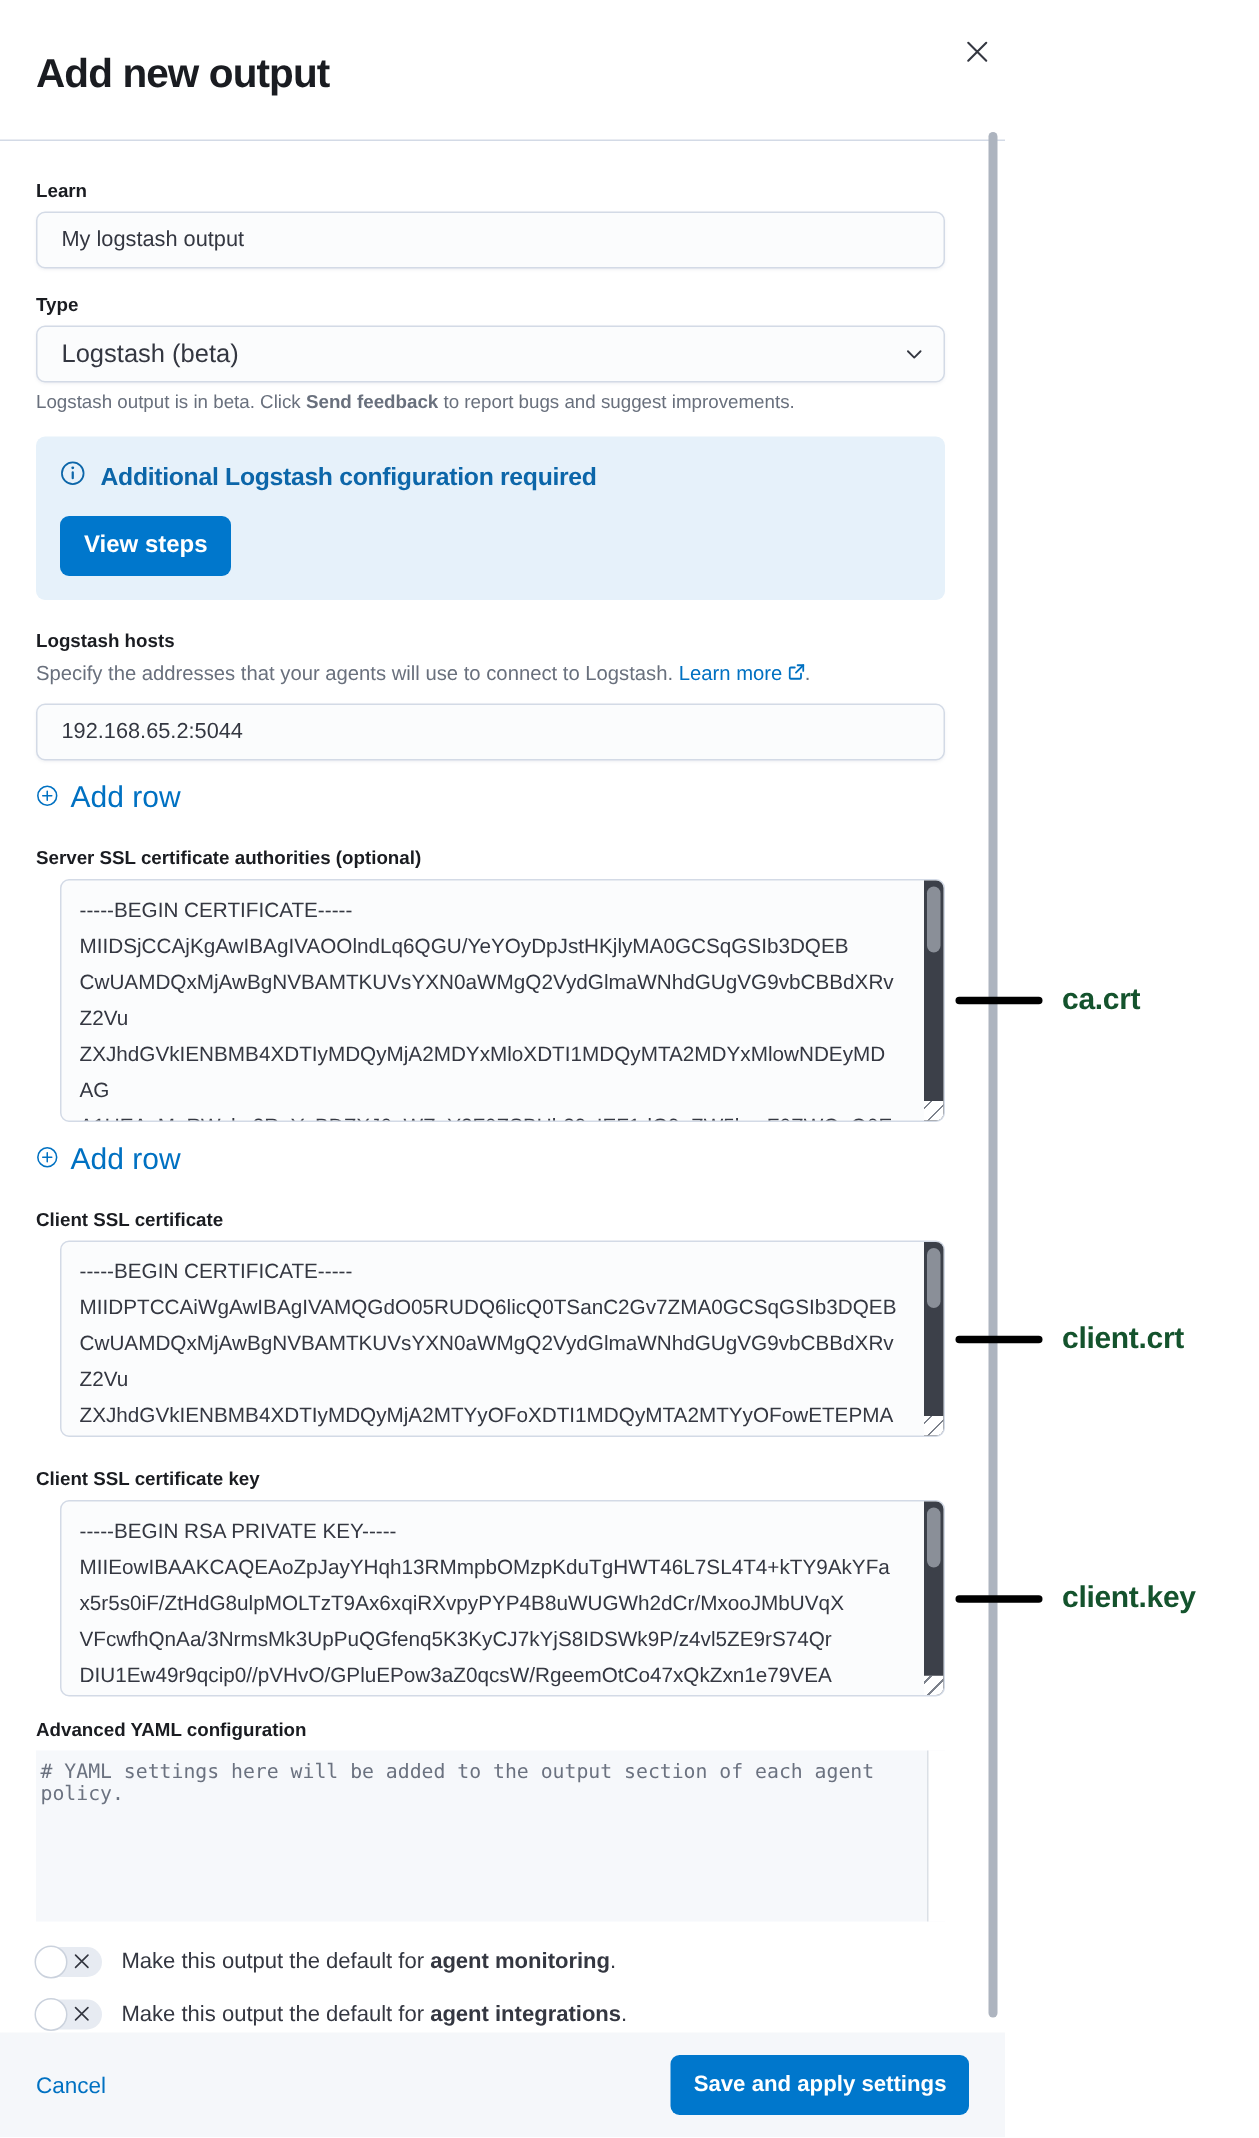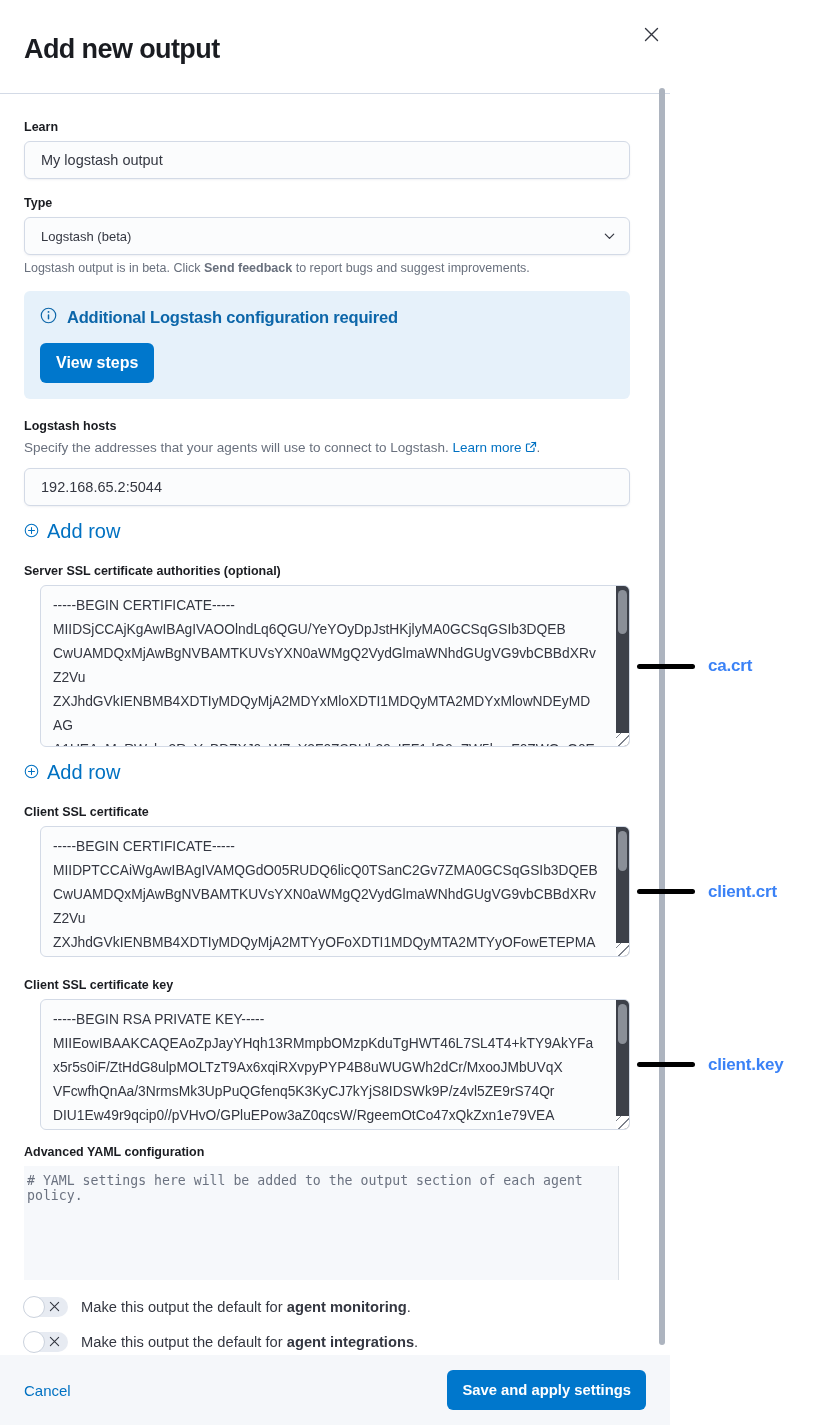--- a/index.html
+++ b/index.html
@@ -24,21 +24,21 @@
   .text-input {
     width:100%; height:38px; background:#fbfcfd; border:1px solid #d3dae6; border-radius:6px;
     padding:0 16px; font-size:14.5px; color:#343741; font-family:"Liberation Sans", sans-serif;
     box-shadow:0 1px 2px rgba(152,162,179,0.15);
   }
   .row-name { margin-bottom:17px; }
 
   .select-wrap { position:relative; }
   .select-box {
     display:flex; align-items:center; width:100%; height:38px; background:#fbfcfd;
-    border:1px solid #d3dae6; border-radius:6px; padding:0 16px; font-size:13px; color:#343741;
+    border:1px solid #d3dae6; border-radius:6px; padding:0 16px; font-size:17px; color:#343741;
     cursor:pointer; box-shadow:0 1px 2px rgba(152,162,179,0.15);
   }
   .chevron { position:absolute; right:13px; top:12px; }
   .help-text { margin-top:6px; font-size:12.5px; color:#69707d; }
   .help-text b { font-weight:700; }
 
   
   .callout { margin-top:16px; background:#e6f1fa; border-radius:6px; padding:16px; }
   .callout-head { display:flex; align-items:center; gap:10px; color:#0c66a9; font-size:16.5px; font-weight:600; letter-spacing:-0.2px; }
   .btn-primary {
@@ -66,21 +66,21 @@
   .ta-ca { height:162px; }
   .ta-sm { height:131px; }
   .sb-track { position:absolute; top:1px; right:1px; bottom:1px; width:13px; background:#3c4049; border-radius:0 5px 5px 0; }
   .sb-thumb { position:absolute; top:4px; left:2px; width:9px; height:44px; background:#8a8f98; border-radius:4.5px; }
   .resize-corner {
     position:absolute; right:1px; bottom:1px; width:13px; height:13px; background:#fff; border-radius:0 0 5px 0; z-index:1;
     background-image:repeating-linear-gradient(135deg, transparent 0, transparent 3px, #7d828c 3px, #7d828c 4.2px, transparent 4.2px, transparent 7.5px);
   }
   .annotation { position:absolute; left:calc(100% + 7px); top:50%; transform:translateY(-50%); display:flex; align-items:center; gap:13px; z-index:2; white-space:nowrap; }
   .ann-line { width:58px; height:5px; background:#000; border-radius:2.5px; }
-  .ann-label { font-size:17px; font-weight:700; color:#3b82f6; letter-spacing:-0.2px; }
+  .ann-label { font-size:20px; font-weight:700; color:#14532d; letter-spacing:-0.2px; }
 
   
   .yaml-row { margin-top:15px; }
   .yaml-editor { position:relative; margin-top:6px; height:114px; background:#f6f8fb; cursor:text; }
   .yaml-placeholder { padding:7px 14px 0 3px; font-family:"DejaVu Sans Mono", monospace; font-size:13.2px; color:#6b7280; }
   .yaml-gutter { position:absolute; top:0; right:0; bottom:0; width:12px; background:#fff; border-left:1px solid #dbe0e6; }
 
   
   .toggles { margin-top:17px; }
   .toggle-row { display:flex; align-items:center; gap:13px; margin-bottom:15px; }

